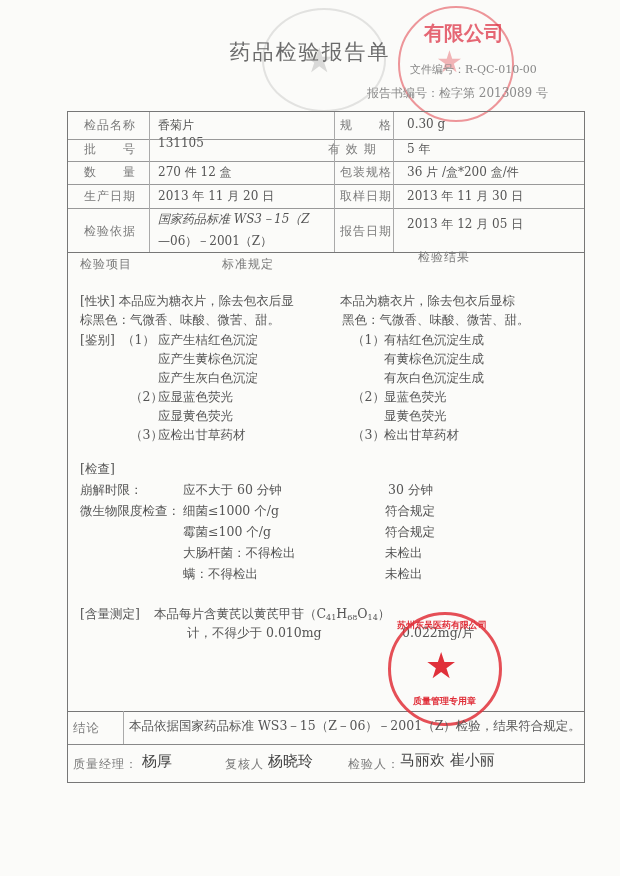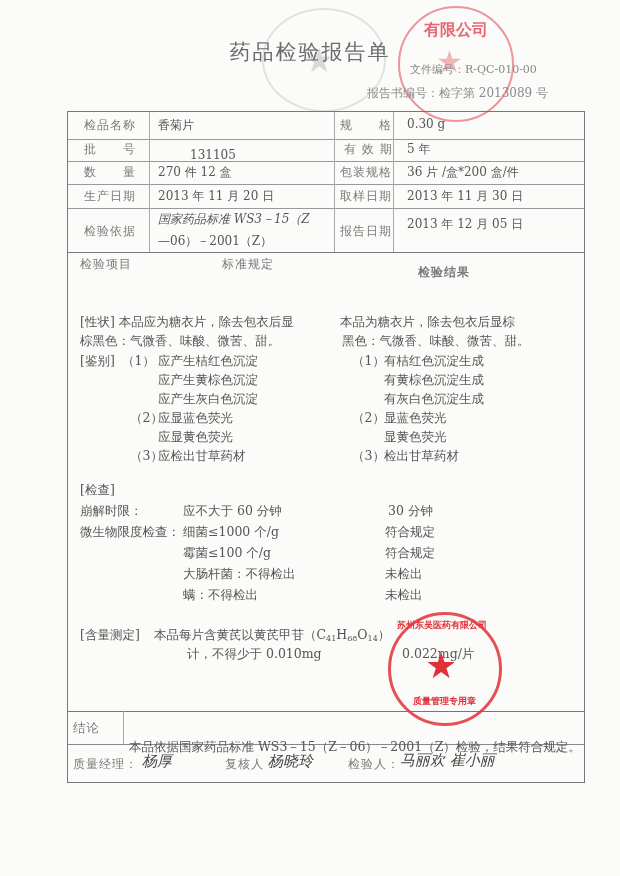--- a/index.html
+++ b/index.html
@@ -16,35 +16,35 @@
     font-size: 21px; letter-spacing: 2px; color: #6b6b6b;
   }
   .docno { left: 410px; top: 62px; font-size: 11px; color: #888; }
   .repno { left: 367px; top: 85px; font-size: 12px; color: #8a8a8a; }
   .frame { left: 67px; top: 111px; width: 518px; height: 672px; border: 1px solid #777; box-sizing: border-box; }
   .hline { position: absolute; height: 1px; background: #999; }
   .vline { position: absolute; width: 1px; background: #aaa; }
   .cell { position: absolute; font-size: 12px; color: #666; white-space: nowrap; }
   .lbl { color: #7a7a7a; letter-spacing: 1px; }
   .val { color: #555; }
-  .body-text { position: absolute; font-size: 12.5px; color: #555; white-space: nowrap; line-height: 19px; margin-top: 21px; }
+  .body-text { position: absolute; font-size: 12.5px; color: #555; white-space: nowrap; line-height: 19px; }
   .sub { font-size: 8px; vertical-align: -2px; }
-  .sig { position: absolute; font-family: "DejaVu Serif", serif; font-style: italic; font-size: 15px; color: #444; }
+  .sig { position: absolute; font-family: "DejaVu Serif", serif; font-size: 15px; color: #444; }
   .stamp { position: absolute; border-radius: 50%; }
 </style>
 </head>
 <body>
 
 <div class="stamp" style="left:262px; top:8px; width:120px; height:100px; border:2px solid rgba(150,150,150,0.25);">
   <div style="position:absolute; left:40px; top:30px; font-size:34px; color:rgba(140,140,140,0.3);">★</div>
 </div>
 
 <div class="stamp" style="left:398px; top:6px; width:112px; height:112px; border:2px solid rgba(224,48,58,0.5);">
   <div style="position:absolute; left:36px; top:36px; font-size:30px; color:rgba(224,48,58,0.35);">★</div>
-  <div style="position:absolute; left:24px; top:12px; font-size:16px; color:rgba(220,40,60,0.7); font-weight:bold;">有限公司</div>
+  <div style="position:absolute; left:24px; top:12px; font-size:20px; color:rgba(220,40,60,0.7); font-weight:bold;">有限公司</div>
 </div>
 
 <div class="abs title">药品检验报告单</div>
 <div class="abs docno">文件编号：R-QC-010-00</div>
 <div class="abs repno">报告书编号：检字第 2013089 号</div>
 
 <div class="abs frame">
 
   <div class="hline" style="left:0; right:0; top:27px;"></div>
   <div class="hline" style="left:0; right:0; top:49px;"></div>
@@ -61,22 +61,22 @@
 </div>
 
 <div>
   <div class="cell lbl" style="left:84px; top:117px;">检品名称</div>
   <div class="cell val" style="left:158px; top:117px;">香菊片</div>
   <div class="cell lbl" style="left:340px; top:117px;">规　　格</div>
   <div class="cell val" style="left:407px; top:117px;">0.30 g</div>
 </div>
 <div>
   <div class="cell lbl" style="left:84px; top:141px;">批　　号</div>
-  <div class="cell val" style="left:158px; top:148px;margin-left:32px;">131105</div>
-  <div class="cell lbl" style="left:344px; top:141px;">有 效 期</div>
+  <div class="cell val" style="left:158px; top:136px;">131105</div>
+  <div class="cell lbl" style="left:328px; top:141px;">有 效 期</div>
   <div class="cell val" style="left:407px; top:141px;">5 年</div>
 </div>
 <div>
   <div class="cell lbl" style="left:84px; top:164px;">数　　量</div>
   <div class="cell val" style="left:158px; top:164px;">270 件 12 盒</div>
   <div class="cell lbl" style="left:340px; top:164px;">包装规格</div>
   <div class="cell val" style="left:407px; top:164px;">36 片 /盒*200 盒/件</div>
 </div>
 <div>
   <div class="cell lbl" style="left:84px; top:188px;">生产日期</div>
@@ -87,21 +87,21 @@
 <div>
   <div class="cell lbl" style="left:84px; top:223px;">检验依据</div>
   <div class="cell val" style="left:158px; top:211px;font-style:italic;">国家药品标准 WS3－15（Z</div>
   <div class="cell val" style="left:158px; top:233px;">—06）－2001（Z）</div>
   <div class="cell lbl" style="left:340px; top:223px;">报告日期</div>
   <div class="cell val" style="left:407px; top:216px;">2013 年 12 月 05 日</div>
 </div>
 
 <div class="cell lbl" style="left:80px; top:256px;">检验项目</div>
 <div class="cell lbl" style="left:222px; top:256px;">标准规定</div>
-<div class="cell lbl" style="left:418px; top:264px;font-weight:bold;">检验结果</div>
+<div class="cell lbl" style="left:418px; top:249px;">检验结果</div>
 
 <div>
   <div class="body-text" style="left:80px; top:291px;">[性状] 本品应为糖衣片，除去包衣后显</div>
   <div class="body-text" style="left:80px; top:310px;">棕黑色：气微香、味酸、微苦、甜。</div>
   <div class="body-text" style="left:340px; top:291px;">本品为糖衣片，除去包衣后显棕</div>
   <div class="body-text" style="left:342px; top:310px;">黑色：气微香、味酸、微苦、甜。</div>
 </div>
 
 <div>
   <div class="body-text" style="left:80px; top:330px;">[鉴别]</div>

